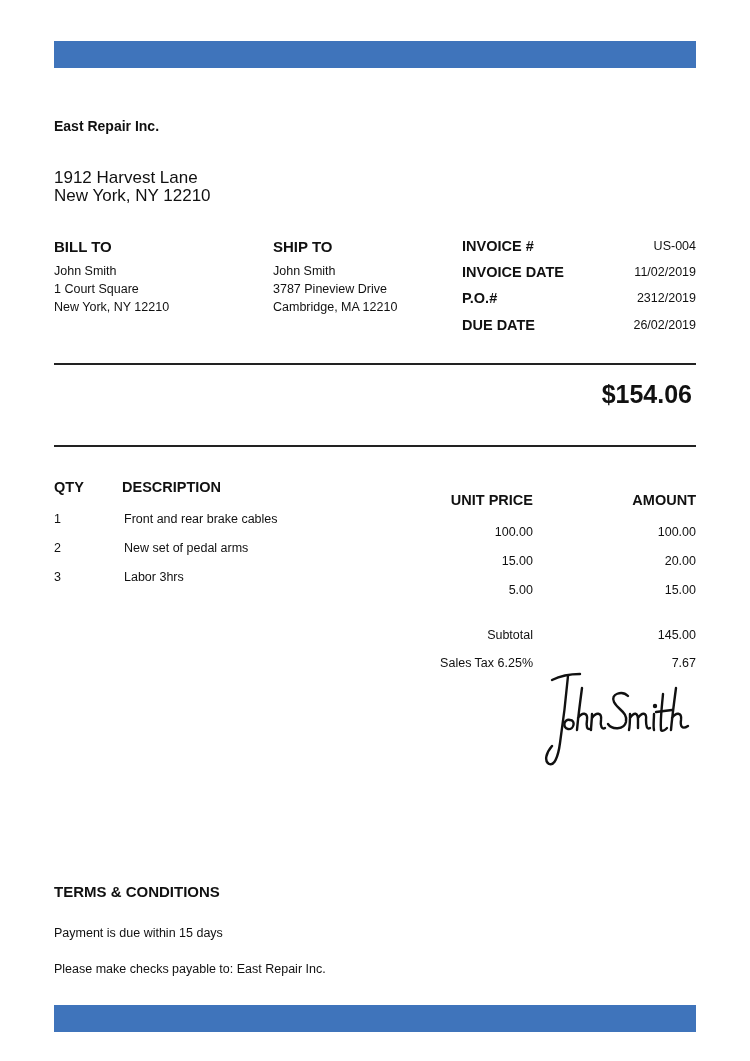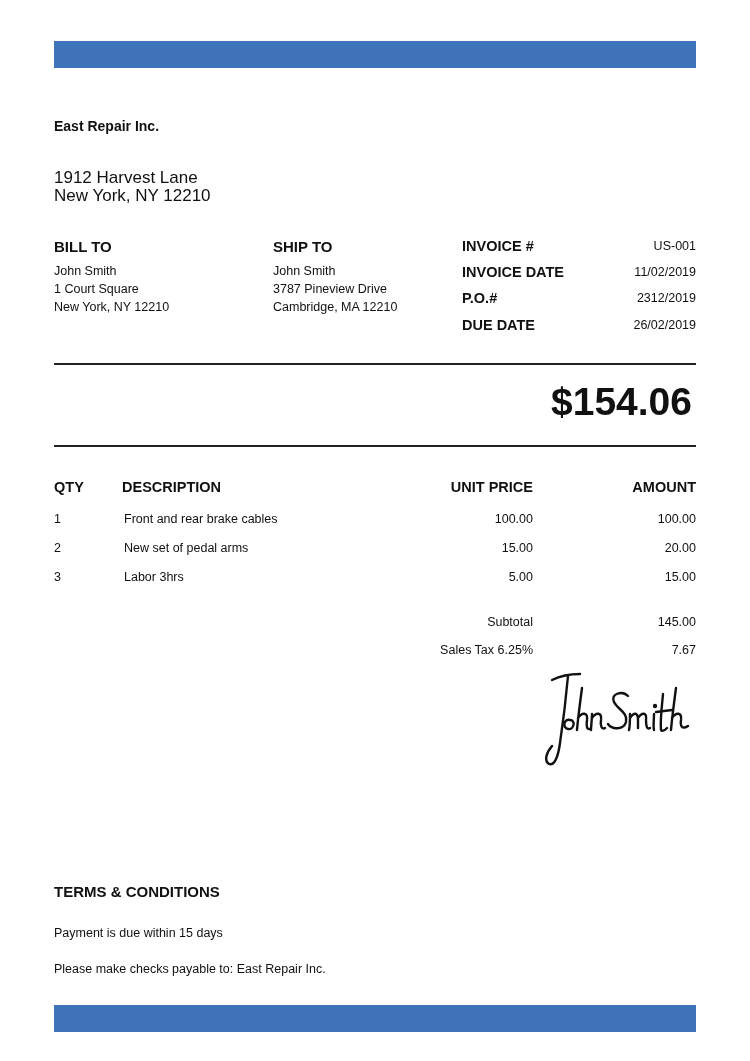--- a/index.html
+++ b/index.html
@@ -17,24 +17,24 @@
     .bar.bottom { top: 1005px; }
     .abs { position: absolute; white-space: nowrap; }
     .company-name { left: 54px; top: 118px; font-size: 14px; font-weight: bold; }
     .addr { left: 54px; font-size: 17px; margin-top: 16px; }
     .section-head { font-size: 15px; font-weight: bold; }
     .body-text { font-size: 12.5px; }
     .meta-label { left: 462px; font-size: 14.5px; font-weight: bold; }
     .meta-value { right: 54px; font-size: 12.5px; text-align: right; }
     .rule { position: absolute; left: 54px; width: 642px; height: 1.5px; background: #222; }
     .total-label { left: 54px; top: 383px; font-size: 35px; font-weight: bold; }
-    .total-value { right: 58px; top: 380px; font-size: 39px; font-weight: bold; }
+    .total-value { right: 58px; top: 380px; font-size: 25px; font-weight: bold; }
     .th { font-size: 14.5px; font-weight: bold; top: 479px; }
     .td { font-size: 12.5px; }
-    .right { text-align: right; }
+    .right { text-align: right; margin-top: 13px; }
     .signature { position: absolute; left: 530px; top: 668px; width: 170px; height: 105px; }
   </style>
 </head>
 <body>
 
 <div class="page">
 
   <div class="bar top"></div>
 
   <div class="abs company-name">East Repair Inc.</div>
@@ -45,21 +45,21 @@
   <div class="abs body-text" style="left:54px; top:264px;">John Smith</div>
   <div class="abs body-text" style="left:54px; top:282px;">1 Court Square</div>
   <div class="abs body-text" style="left:54px; top:300px;">New York, NY 12210</div>
 
   <div class="abs section-head" style="left:273px; top:238px;">SHIP TO</div>
   <div class="abs body-text" style="left:273px; top:264px;">John Smith</div>
   <div class="abs body-text" style="left:273px; top:282px;">3787 Pineview Drive</div>
   <div class="abs body-text" style="left:273px; top:300px;">Cambridge, MA 12210</div>
 
   <div class="abs meta-label" style="top:238px;">INVOICE #</div>
-  <div class="abs meta-value" style="top:239px;">US-001</div>
+  <div class="abs meta-value" style="top:239px;">US-004</div>
   <div class="abs meta-label" style="top:264px;">INVOICE DATE</div>
   <div class="abs meta-value" style="top:265px;">11/02/2019</div>
   <div class="abs meta-label" style="top:290px;">P.O.#</div>
   <div class="abs meta-value" style="top:291px;margin-left:36px;">2312/2019</div>
   <div class="abs meta-label" style="top:317px;">DUE DATE</div>
   <div class="abs meta-value" style="top:318px;">26/02/2019</div>
 
   <div class="rule" style="top:363px;"></div>
 
   <div class="abs total-value">$154.06</div>

